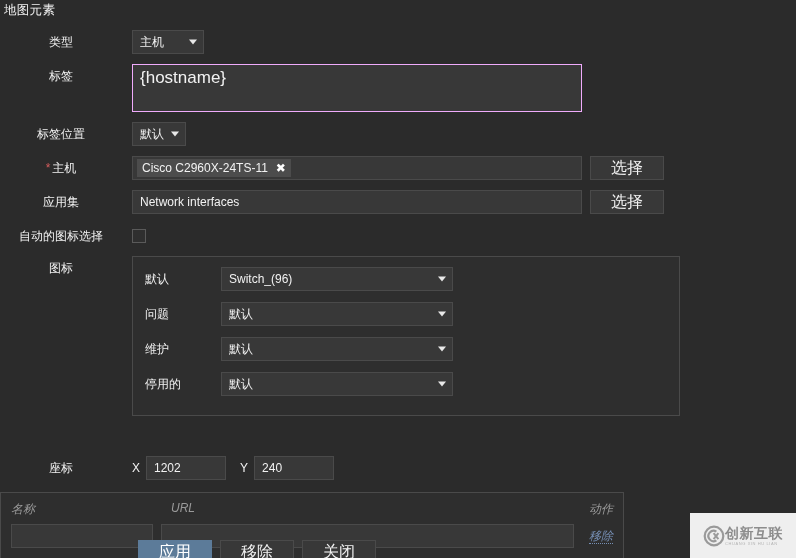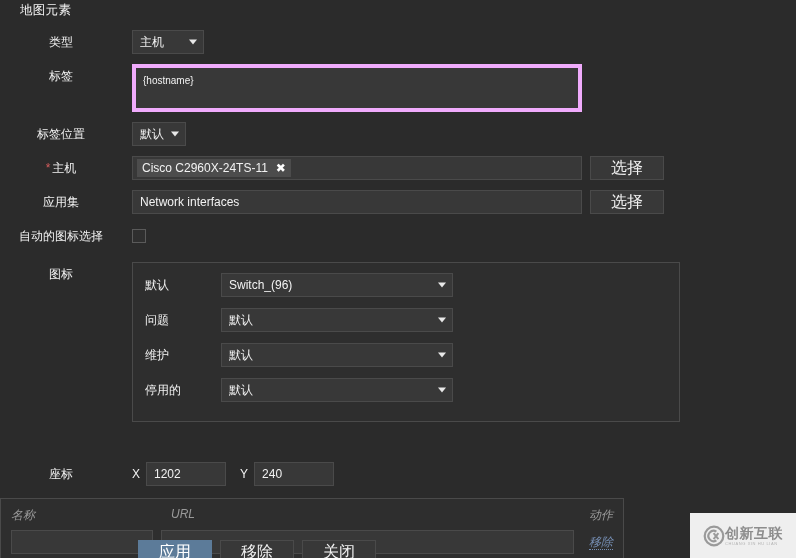--- a/index.html
+++ b/index.html
@@ -13,21 +13,21 @@
     overflow: hidden;
     font-family: "Liberation Sans", "DejaVu Sans", sans-serif;
     font-size: 12px;
     color: #f2f2f2;
     position: relative;
   }
 
   
   .page-title {
     position: absolute;
-    left: 20px;
+    left: 4px;
     top: 2px;
     font-size: 12.5px;
     color: #f2f2f2;
     letter-spacing: .3px;
   }
 
   
   .form {
     position: absolute;
     left: 0;
@@ -78,27 +78,27 @@
     border-left: 4px solid transparent;
     border-right: 4px solid transparent;
     border-top: 5px solid #e8e8e8;
   }
   .select.wide { width: 232px; padding-right: 20px; }
   .select.sm-type { width: 72px; }
   .select.sm-pos  { width: 54px; }
 
   .textarea {
     background: #383838;
-    border: 4px solid #f0abfc;
+    border: 1px solid #f0abfc;
     color: #f2f2f2;
     width: 450px;
     height: 48px;
     box-sizing: border-box;
     padding: 5px 7px;
-    font-size: 10px;
+    font-size: 17px;
     line-height: 16px;
   }
   .input {
     background: #383838;
     border: 1px solid #4a4a4a;
     color: #f2f2f2;
     height: 24px;
     box-sizing: border-box;
     padding: 0 7px;
     font-size: 12px;
@@ -314,21 +314,21 @@
   </div>
 
   <div class="row">
     <div class="lbl">应用集</div>
     <div class="field">
       <div class="input w450">Network interfaces</div>
       <button class="btn ml">选择</button>
     </div>
   </div>
 
-  <div class="row" style="margin-bottom:14px;">
+  <div class="row" style="margin-bottom:8px;">
     <div class="lbl">自动的图标选择</div>
     <div class="field">
       <div class="checkbox"></div>
     </div>
   </div>
 
   <div class="row" style="margin-bottom:14px;">
     <div class="lbl">图标</div>
     <div class="field">
       <div class="panel">

